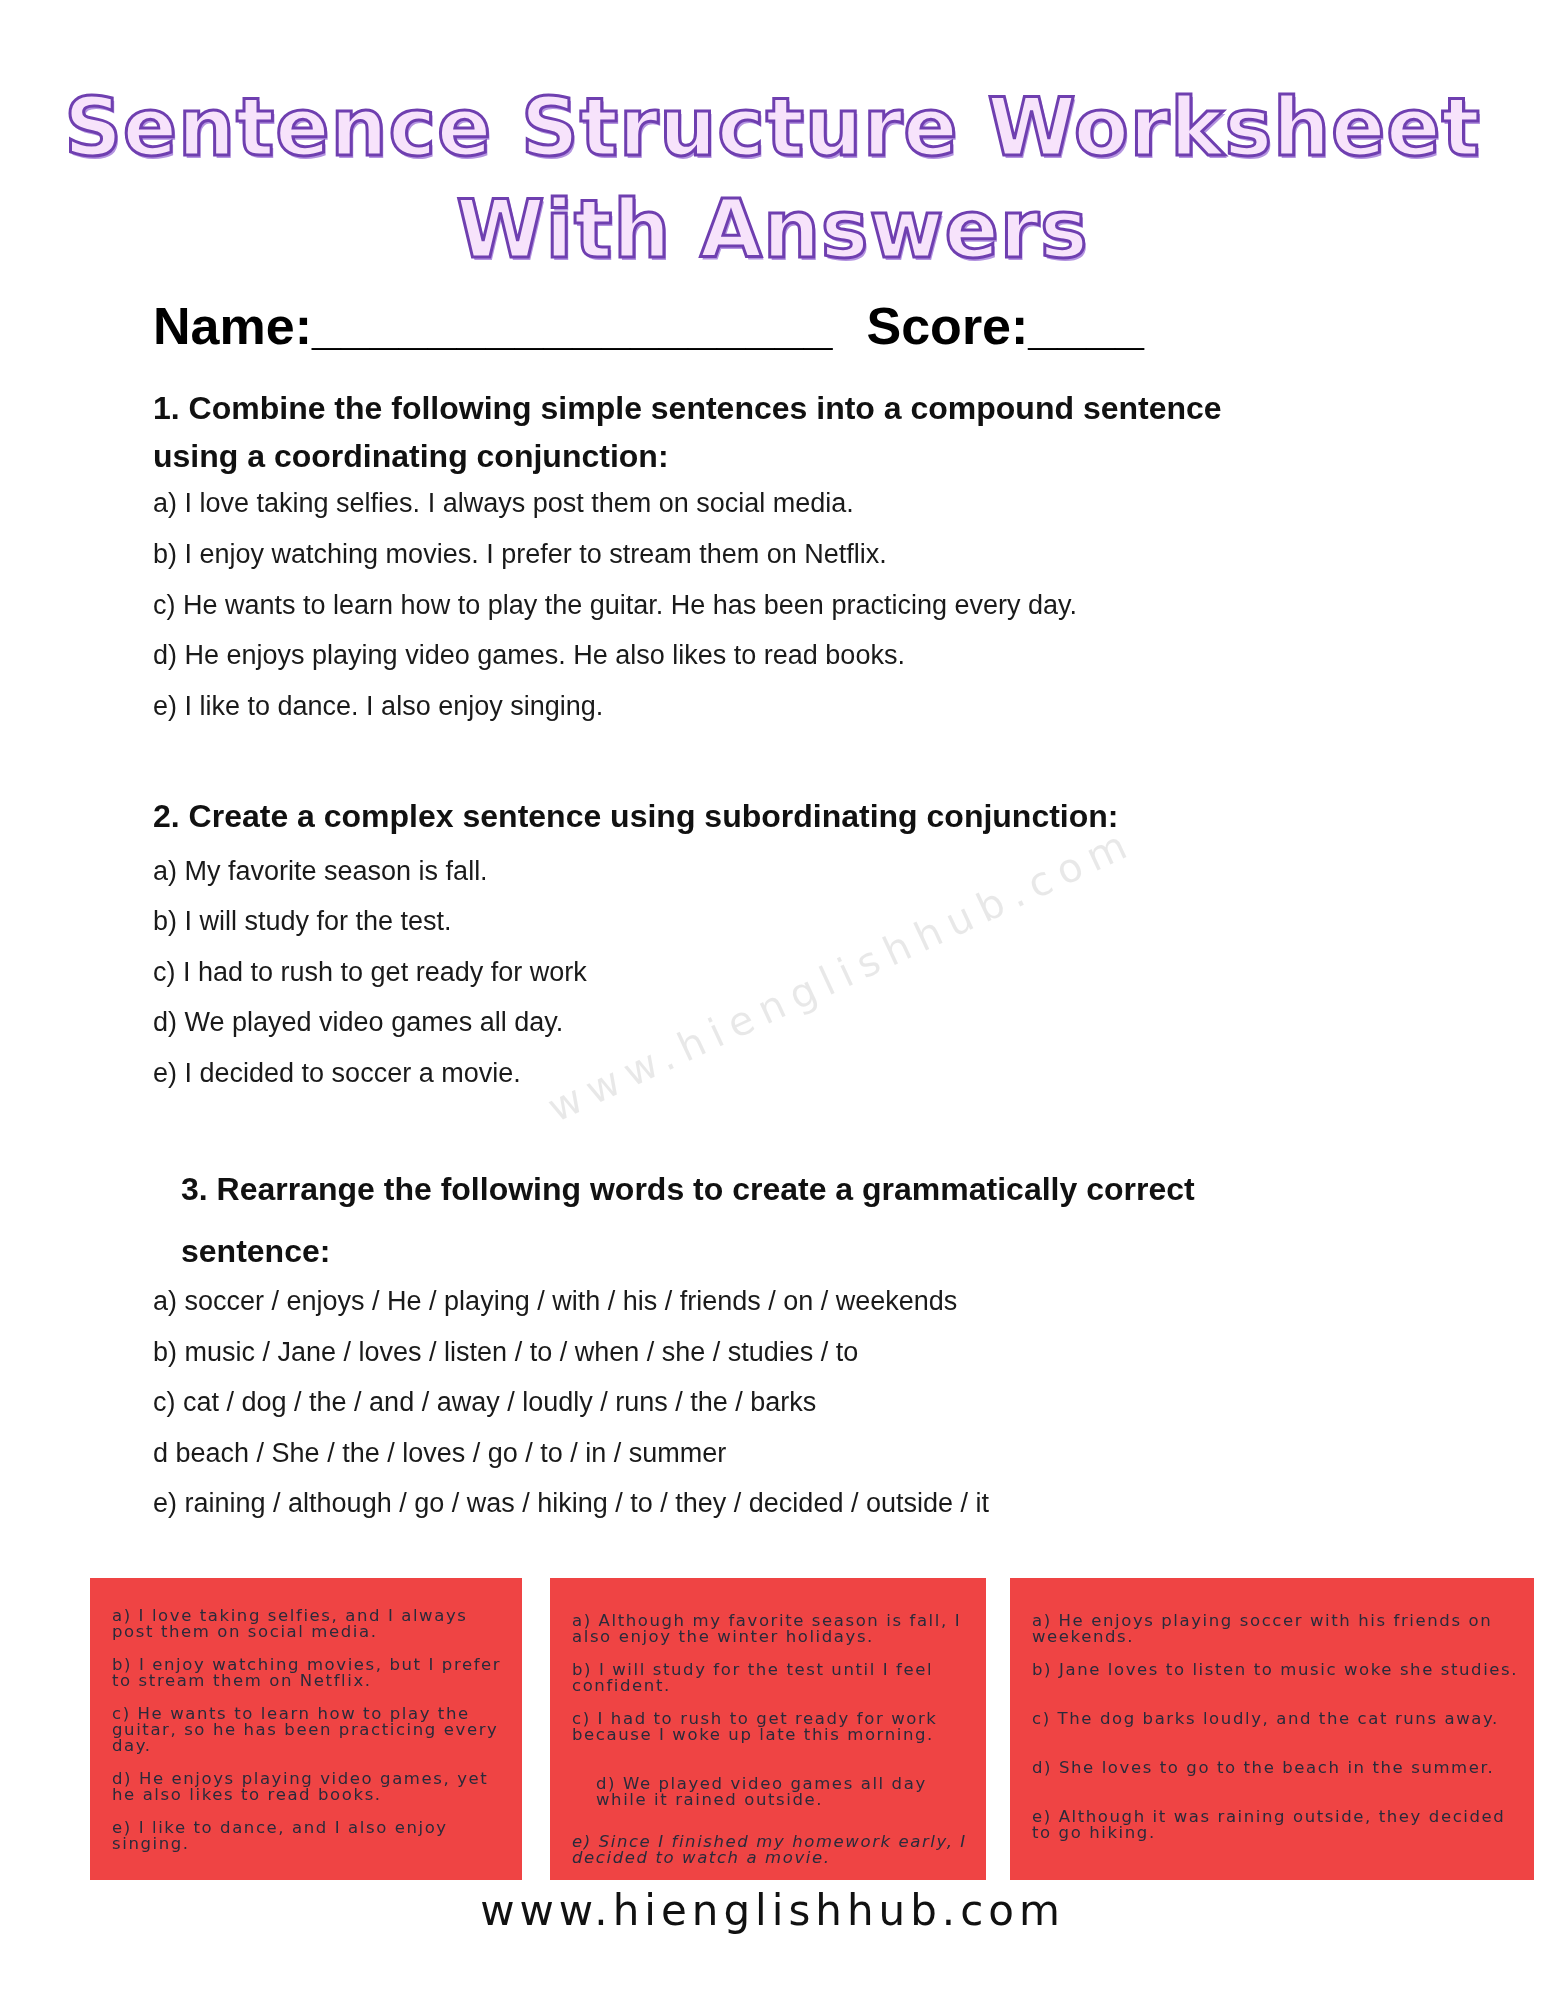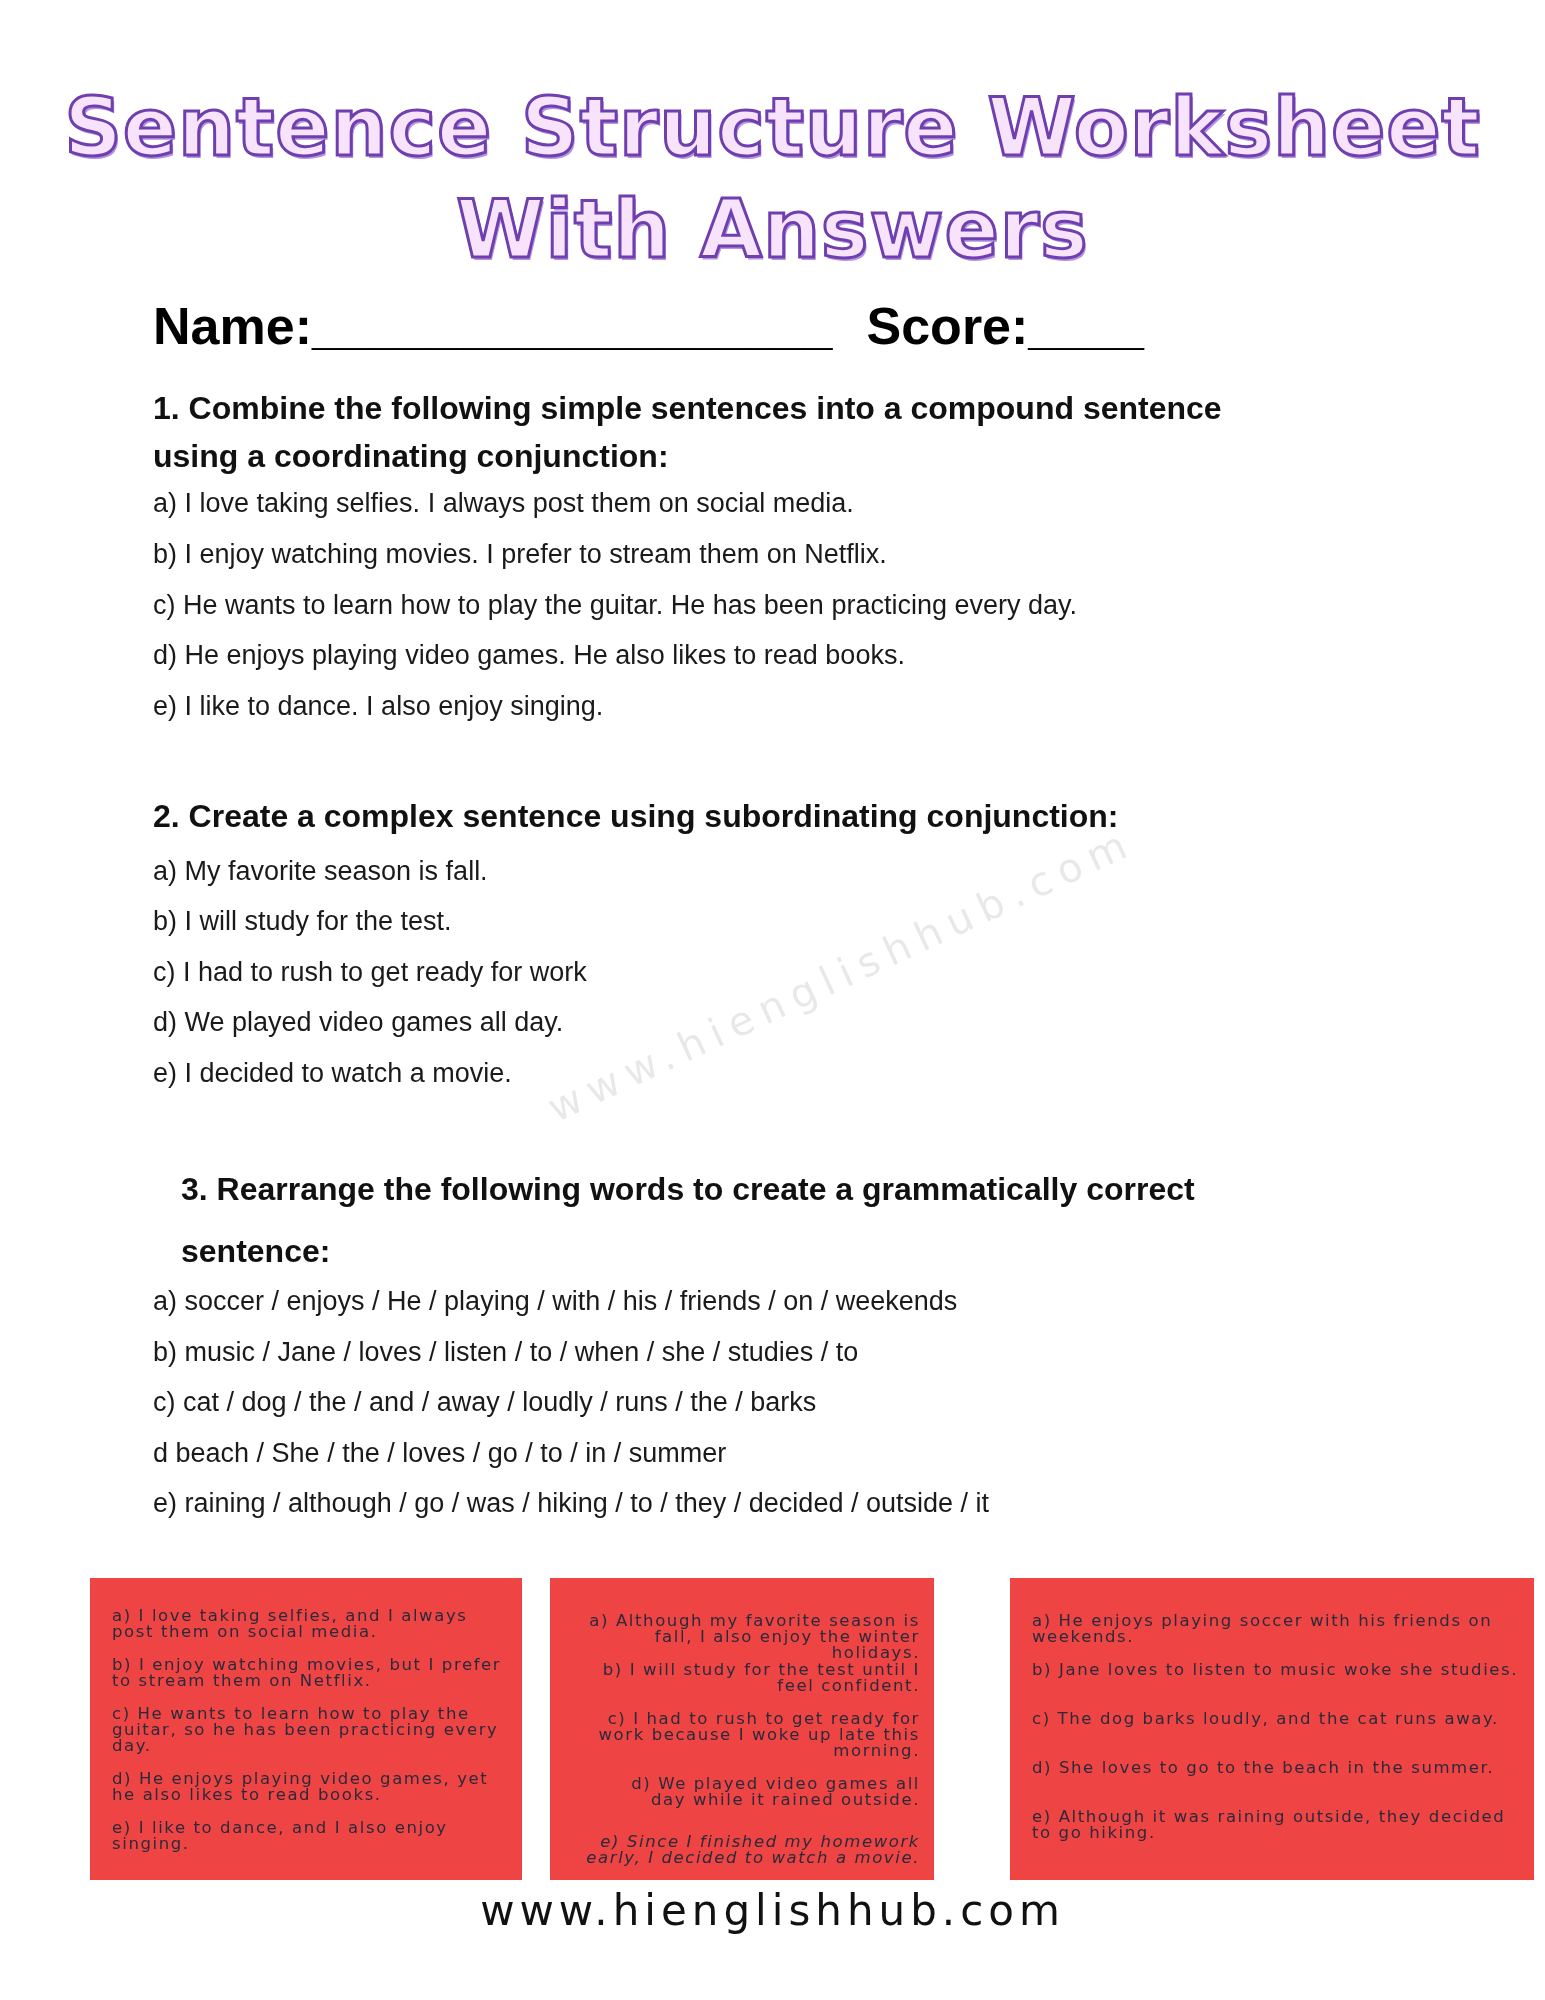--- a/index.html
+++ b/index.html
@@ -32,21 +32,21 @@
     font-size: 27px; color: #1a1a1a; white-space: nowrap;
   }
   .watermark {
     position: absolute; left: 560px; top: 1085px;
     transform: rotate(-25deg); transform-origin: left bottom;
     font-family: "DejaVu Sans", sans-serif; font-size: 40px;
     letter-spacing: 9px; color: rgba(0,0,0,0.09); white-space: nowrap;
   }
   .answers { position: absolute; top: 1578px; height: 302px; background: #ef4444; }
   .answers.a1 { left: 90px; width: 432px; }
-  .answers.a2 { left: 550px; width: 384px; text-align: right; }
+  .answers.a2 { left: 550px; width: 436px; }
   .answers.a3 { left: 1010px; width: 524px; }
   .ans {
     position: absolute; left: 22px; right: 14px;
     font-family: "DejaVu Sans", sans-serif; font-size: 16.5px;
     line-height: 16px; letter-spacing: 1.6px; color: #2a2a3a;
   }
   .footer {
     position: absolute; top: 1886px; left: 0; width: 1545px; text-align: center;
     font-family: "DejaVu Sans", sans-serif; font-size: 42px;
     letter-spacing: 5px; color: #111;
@@ -72,21 +72,21 @@
 <div class="q-item" style="top:640px;">d) He enjoys playing video games. He also likes to read books.</div>
 <div class="q-item" style="top:691px;">e) I like to dance. I also enjoy singing.</div>
 
 <div class="q-head" style="top:792px;">
   <div>2. Create a complex sentence using subordinating conjunction:</div>
 </div>
 <div class="q-item" style="top:856px;">a) My favorite season is fall.</div>
 <div class="q-item" style="top:906px;">b) I will study for the test.</div>
 <div class="q-item" style="top:957px;">c) I had to rush to get ready for work</div>
 <div class="q-item" style="top:1007px;">d) We played video games all day.</div>
-<div class="q-item" style="top:1058px;">e) I decided to watch a movie.</div>
+<div class="q-item" style="top:1058px;">e) I decided to soccer a movie.</div>
 
 <div class="q-head" style="top:1158px; line-height:62px;margin-left:28px;">
   <div>3. Rearrange the following words to create a grammatically correct</div>
   <div>sentence:</div>
 </div>
 <div class="q-item" style="top:1286px;">a) soccer / enjoys / He / playing / with / his / friends / on / weekends</div>
 <div class="q-item" style="top:1337px;">b) music / Jane / loves / listen / to / when / she / studies / to</div>
 <div class="q-item" style="top:1387px;">c) cat / dog / the / and / away / loudly / runs / the / barks</div>
 <div class="q-item" style="top:1438px;">d beach / She / the / loves / go / to / in / summer</div>
 <div class="q-item" style="top:1488px;">e) raining / although / go / was / hiking / to / they / decided / outside / it</div>

